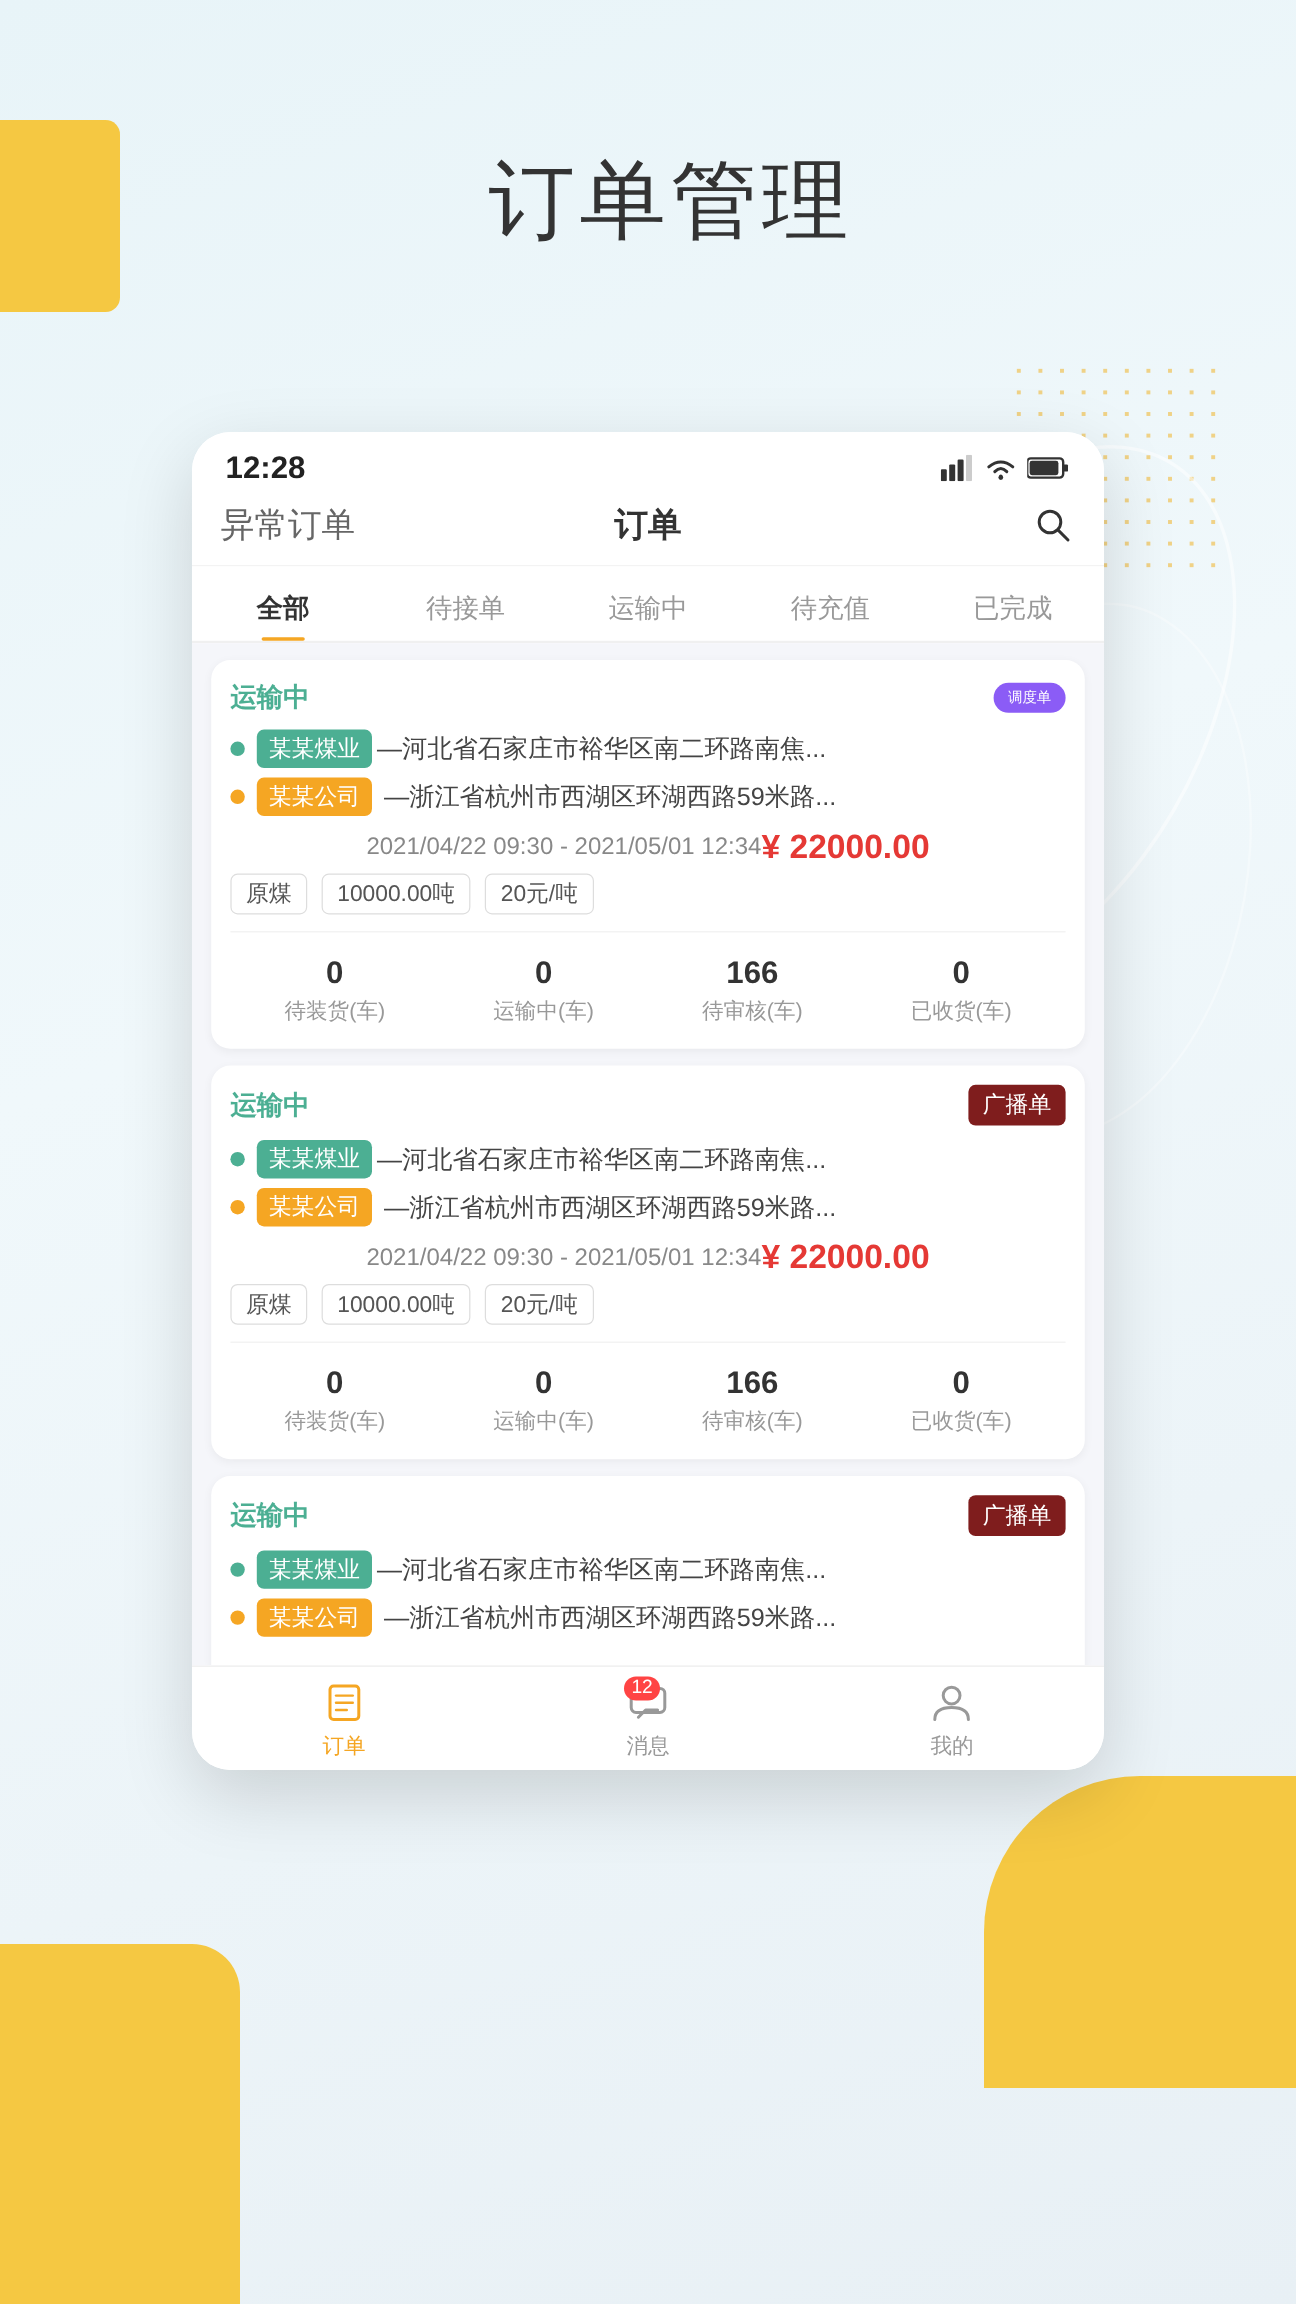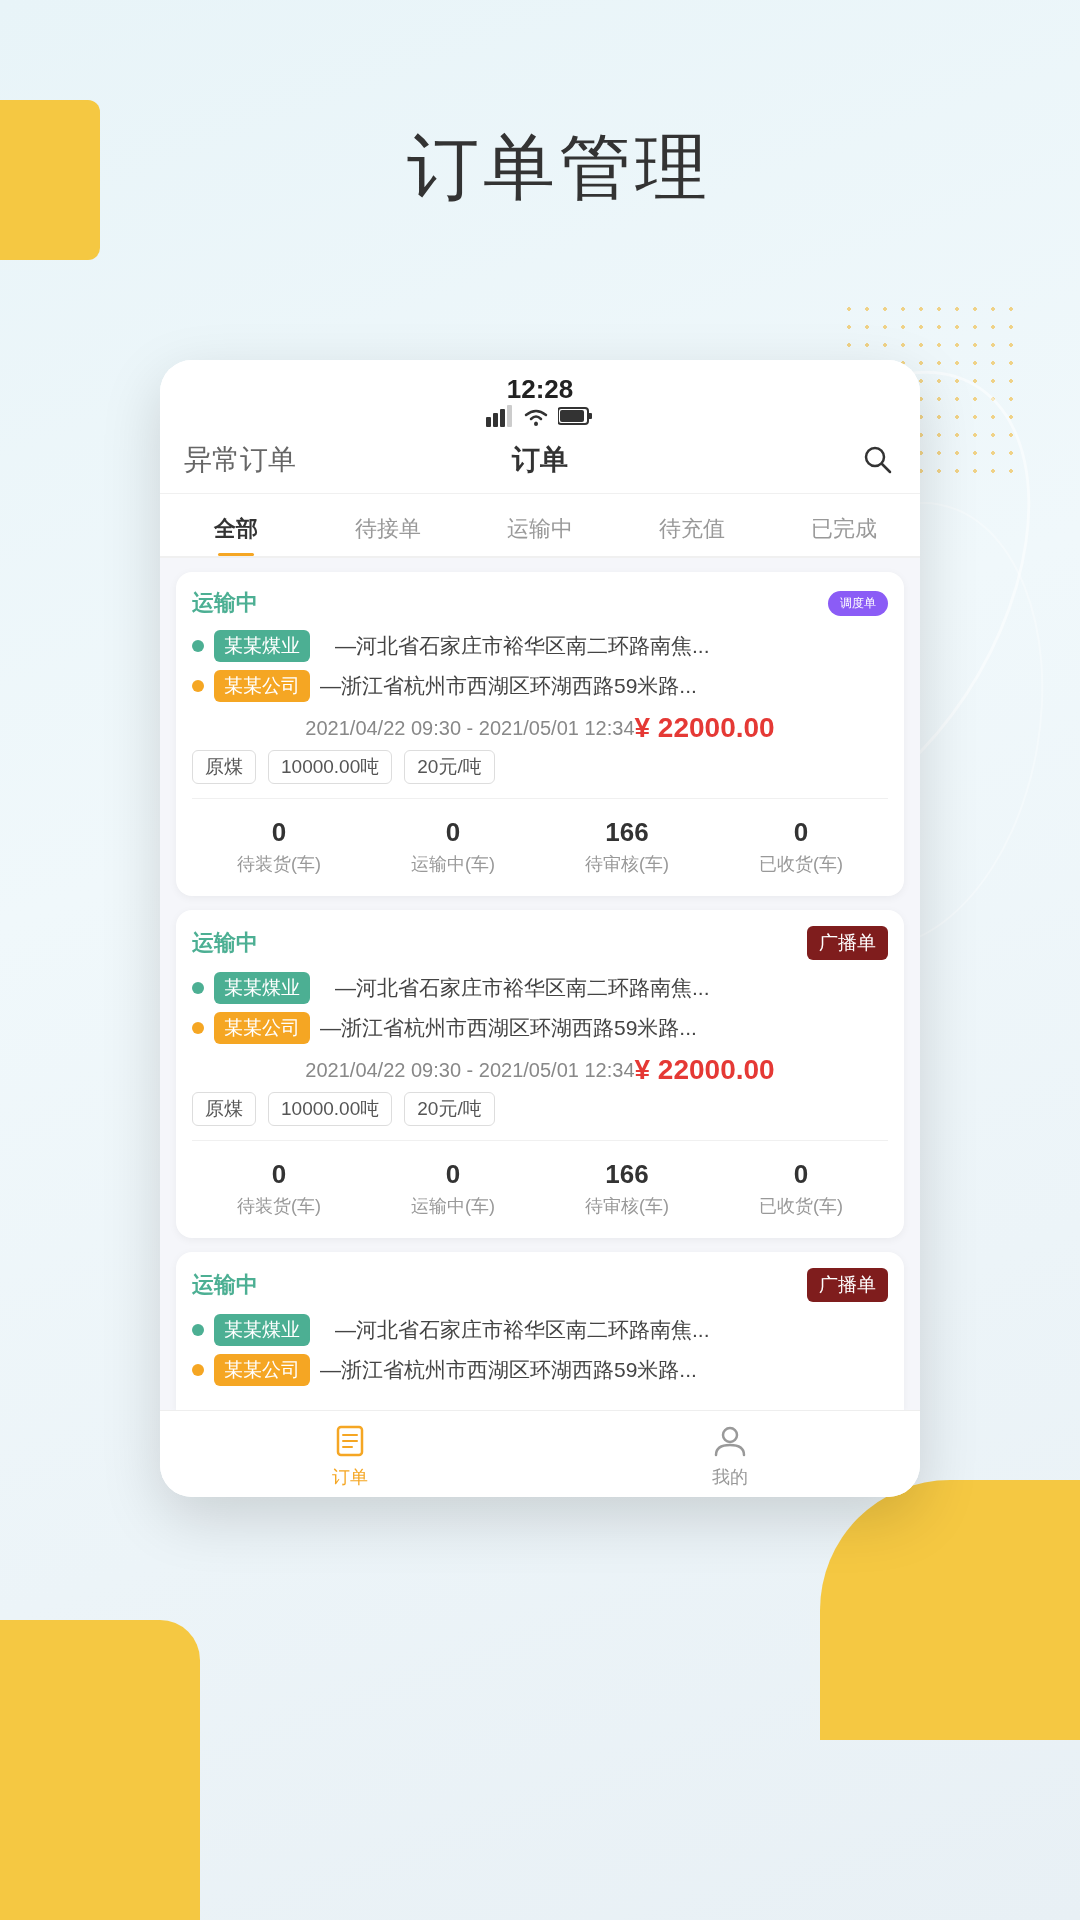--- a/index.html
+++ b/index.html
@@ -96,21 +96,20 @@
       z-index: 5;
     }
 
     
     .status-bar {
       display: flex;
       justify-content: space-between;
       align-items: center;
       padding: 14px 28px 8px;
       background: #fff;
-      flex-direction: column;
     }
     .status-time {
       font-size: 26px;
       font-weight: 600;
       color: #222;
     }
     .status-icons {
       display: flex;
       align-items: center;
       gap: 8px;
@@ -233,21 +232,21 @@
       border-radius: 50%;
       margin-right: 10px;
       flex-shrink: 0;
     }
     .company-tag-green {
       background: #4CAF93;
       color: #fff;
       font-size: 19px;
       padding: 3px 10px;
       border-radius: 6px;
-      margin-right: 25px;
+      margin-right: 4px;
       white-space: nowrap;
     }
     .company-tag-orange {
       background: #f5a623;
       color: #fff;
       font-size: 19px;
       padding: 3px 10px;
       border-radius: 6px;
       margin-right: 10px;
       white-space: nowrap;
@@ -539,20 +538,30 @@
         <svg width="36" height="36" viewBox="0 0 36 36">
           <rect x="6" y="4" width="24" height="28" rx="3" stroke="#f5a623" stroke-width="2.5" fill="none"></rect>
           <line x1="11" y1="12" x2="25" y2="12" stroke="#f5a623" stroke-width="2" stroke-linecap="round"></line>
           <line x1="11" y1="18" x2="25" y2="18" stroke="#f5a623" stroke-width="2" stroke-linecap="round"></line>
           <line x1="11" y1="24" x2="20" y2="24" stroke="#f5a623" stroke-width="2" stroke-linecap="round"></line>
         </svg>
       </div>
       <span class="bottom-nav-label">订单</span>
     </div>
 
+    <div class="bottom-nav-item" style="position:relative">
+      <div class="bottom-nav-icon">
+        <svg width="36" height="36" viewBox="0 0 36 36">
+          <rect x="4" y="6" width="28" height="20" rx="4" stroke="#999" stroke-width="2.5" fill="none"></rect>
+          <path d="M10 30 L16 24 L26 24" stroke="#999" stroke-width="2.5" fill="none" stroke-linecap="round" stroke-linejoin="round"></path>
+        </svg>
+      </div>
+      <span class="badge-dot">12</span>
+      <span class="bottom-nav-label">消息</span>
+    </div>
 
     <div class="bottom-nav-item">
       <div class="bottom-nav-icon">
         <svg width="36" height="36" viewBox="0 0 36 36">
           <circle cx="18" cy="12" r="7" stroke="#999" stroke-width="2.5" fill="none"></circle>
           <path d="M4 32 Q4 22 18 22 Q32 22 32 32" stroke="#999" stroke-width="2.5" fill="none" stroke-linecap="round"></path>
         </svg>
       </div>
       <span class="bottom-nav-label">我的</span>
     </div>

